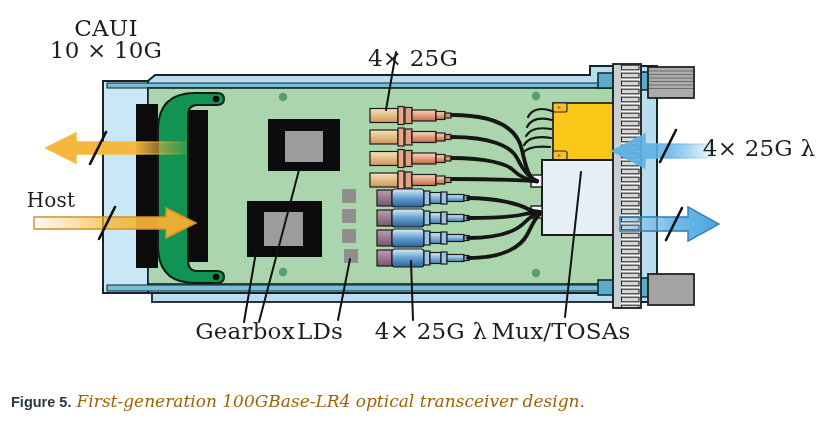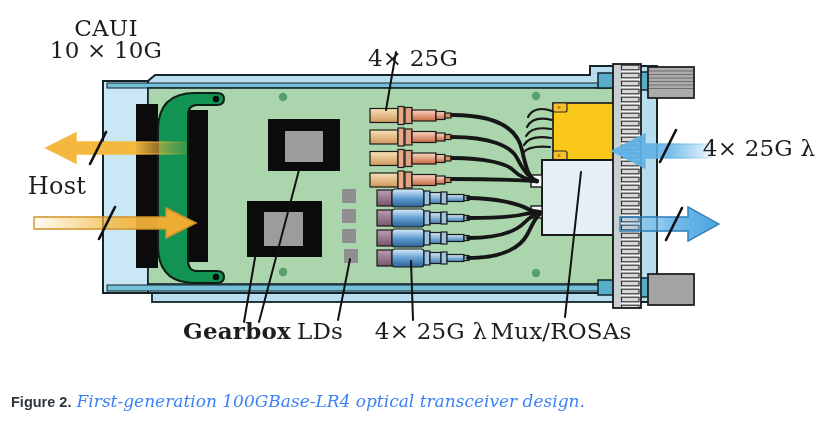--- a/index.html
+++ b/index.html
@@ -2,25 +2,25 @@
 <html><head>
 <meta charset="utf-8">
 <style>
   html,body{margin:0;padding:0;background:#fff;}
   #stage{position:relative;width:822px;height:422px;background:#ffffff;overflow:hidden;
          font-family:"DejaVu Serif", serif;}
   #diagram-svg{position:absolute;left:0;top:0;}
   .callout{position:absolute;color:#1e1e1e;font-size:23px;line-height:22px;text-align:center;
            letter-spacing:0.2px;white-space:nowrap;}
   .callout .ln{display:block;}
-  #label-host{font-size:24px;text-align:right;}
+  #label-host{font-size:20px;text-align:center;margin-top:14px;}
   #label-line-side{line-height:23px;}
   #caption{position:absolute;left:11px;top:391px;width:800px;color:#36444d;text-align:left;}
   #caption .cap-label{font-family:"Liberation Sans", sans-serif;font-weight:bold;font-size:14.5px;color:#2b3840;}
-  #caption .cap-text{font-family:"DejaVu Serif", serif;font-style:italic;font-size:17px;color:#3b82f6;}
+  #caption .cap-text{font-family:"DejaVu Serif", serif;font-style:italic;font-size:17px;color:#a16207;}
 </style>
 </head>
 <body>
 
 <div id="stage">
 
 <svg id="diagram-svg" width="822" height="422" viewBox="0 0 822 422">
   <defs>
     <linearGradient id="gTan" x1="0" y1="0" x2="0" y2="1">
       <stop offset="0" stop-color="#f6e3b8"></stop>
@@ -275,34 +275,34 @@
 </div>
 
 <div class="callout" id="label-host" style="left:16px;top:175px;width:70px;">
   <span class="ln">Host</span>
 </div>
 
 <div class="callout" id="label-line-side" style="left:696px;top:137px;width:126px;">
   <span class="ln">4× 25G λ</span>
 </div>
 
-<div class="callout" id="label-gearbox" style="left:167px;top:320px;width:140px;font-weight:bold;">
+<div class="callout" id="label-gearbox" style="left:175px;top:320px;width:140px;">
   <span class="ln">Gearbox</span>
 </div>
 
 <div class="callout" id="label-lds" style="left:297px;top:320px;width:44px;">
   <span class="ln">LDs</span>
 </div>
 
 <div class="callout" id="label-tosas" style="left:361px;top:320px;width:140px;">
   <span class="ln">4× 25G λ</span>
 </div>
 
 <div class="callout" id="label-mux" style="left:481px;top:320px;width:160px;">
-  <span class="ln">Mux/ROSAs</span>
+  <span class="ln">Mux/TOSAs</span>
 </div>
 
 <div id="caption">
-  <span class="cap-label">Figure 2.</span>
+  <span class="cap-label">Figure 5.</span>
   <span class="cap-text">First-generation 100GBase-LR4 optical transceiver design.</span>
 </div>
 
 </div>
 
 </body></html>

